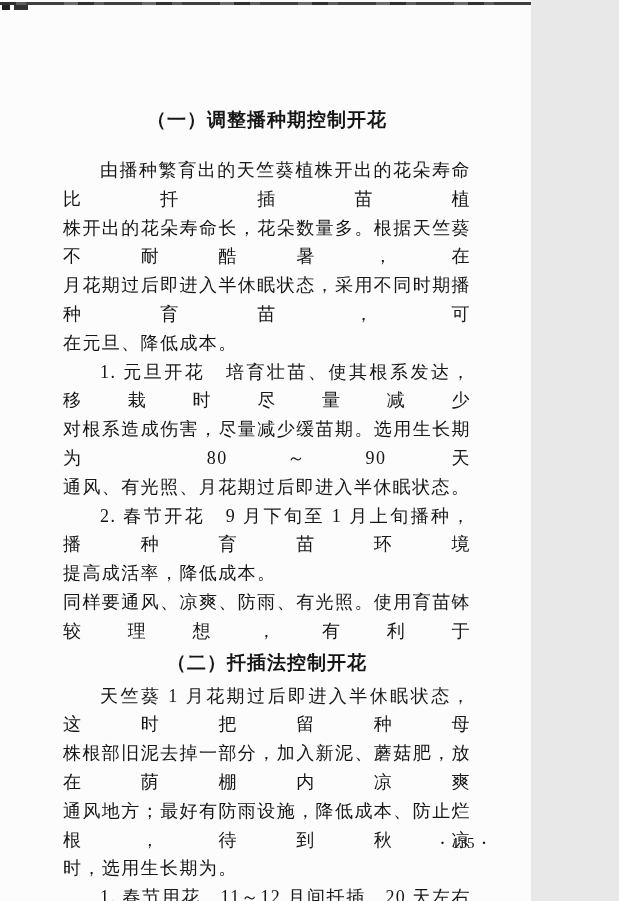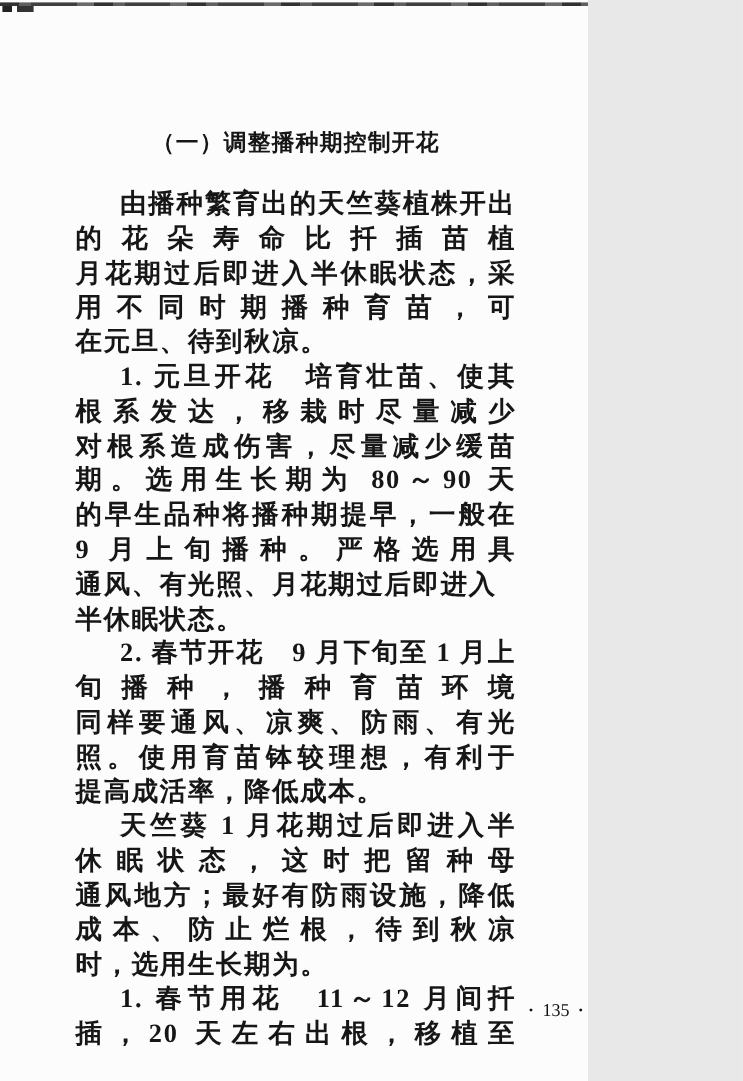--- a/index.html
+++ b/index.html
@@ -1,18 +1,18 @@
 <!DOCTYPE html>
 <html><head>
 <meta charset="utf-8">
 <style>
   html,body{margin:0;padding:0;background:#e8e8e8;}
   .page{
     position:relative;
-    width:490px;height:901px;
+    width:531px;height:901px;
     background:#fcfcfc;
     overflow:hidden;
     font-family:"Liberation Serif","DejaVu Serif",serif;
     color:#161616;
   }
   
   .scan-edge{
     position:absolute;top:2px;left:0;right:0;height:3px;
     background:repeating-linear-gradient(to right,
       #1b1b1b 0 16px,#4d4d4d 16px 26px,#2b2b2b 26px 64px,#5a5a5a 64px 78px);
@@ -24,22 +24,22 @@
   }
   .content{padding:96px 60px 0 63px;}
   h2.sec{
     font-family:"DejaVu Sans","Liberation Sans",sans-serif;
     font-weight:700;font-size:19px;line-height:22px;
     text-align:center;letter-spacing:1px;
     margin:12px 0 26px;
   }
   h2.sec.mid{margin:5px 0 9px;}
   p.line{
-    margin:0;font-size:22px;line-height:28.8px;
-    letter-spacing:1.4px;font-weight:700;
+    margin:0;font-size:18px;line-height:28.8px;
+    letter-spacing:1.4px;font-weight:400;
   }
   p.indent{text-indent:37px;}
   p.j{text-align:justify;text-align-last:justify;}
   .footer{
     position:absolute;top:835px;left:433px;
     font-size:15px;color:#111;
     font-family:"Liberation Serif","DejaVu Serif",serif;
   }
   .footer .dot{padding:0 7px;font-weight:700;}
   .watermark{
@@ -56,34 +56,36 @@
 <div class="page">
 
   <div class="scan-edge"></div>
   <div class="scan-blob"></div>
 
   <div class="content">
 
     <h2 class="sec">（一）调整播种期控制开花</h2>
 
     <p class="line indent j">由播种繁育出的天竺葵植株开出的花朵寿命比扦插苗植</p>
+    <p class="line j">株开出的花朵寿命长，花朵数量多。根据天竺葵不耐酷暑，在</p>
     <p class="line j">月花期过后即进入半休眠状态，采用不同时期播种育苗，可</p>
-    <p class="line">在元旦、待到秋凉。</p>
+    <p class="line">在元旦、降低成本。</p>
 
     <p class="line indent j">1. 元旦开花　培育壮苗、使其根系发达，移栽时尽量减少</p>
     <p class="line j">对根系造成伤害，尽量减少缓苗期。选用生长期为 80～90 天</p>
-    <p class="line j">的早生品种将播种期提早，一般在 9 月上旬播种。严格选用具</p>
     <p class="line">通风、有光照、月花期过后即进入半休眠状态。</p>
 
     <p class="line indent j">2. 春节开花　9 月下旬至 1 月上旬播种，播种育苗环境</p>
+    <p class="line">提高成活率，降低成本。</p>
     <p class="line j">同样要通风、凉爽、防雨、有光照。使用育苗钵较理想，有利于</p>
-    <p class="line">提高成活率，降低成本。</p>
 
+    <h2 class="sec mid">（二）扦插法控制开花</h2>
 
     <p class="line indent j">天竺葵 1 月花期过后即进入半休眠状态，这时把留种母</p>
+    <p class="line j">株根部旧泥去掉一部分，加入新泥、蘑菇肥，放在荫棚内凉爽</p>
     <p class="line j">通风地方；最好有防雨设施，降低成本、防止烂根，待到秋凉</p>
     <p class="line">时，选用生长期为。</p>
 
     <p class="line indent j">1. 春节用花　11～12 月间扦插，20 天左右出根，移植至</p>
 
   </div>
 
   <div class="footer"><span class="dot">·</span><span>135</span><span class="dot">·</span></div>
 
   <div class="watermark">MSHUA</div>

